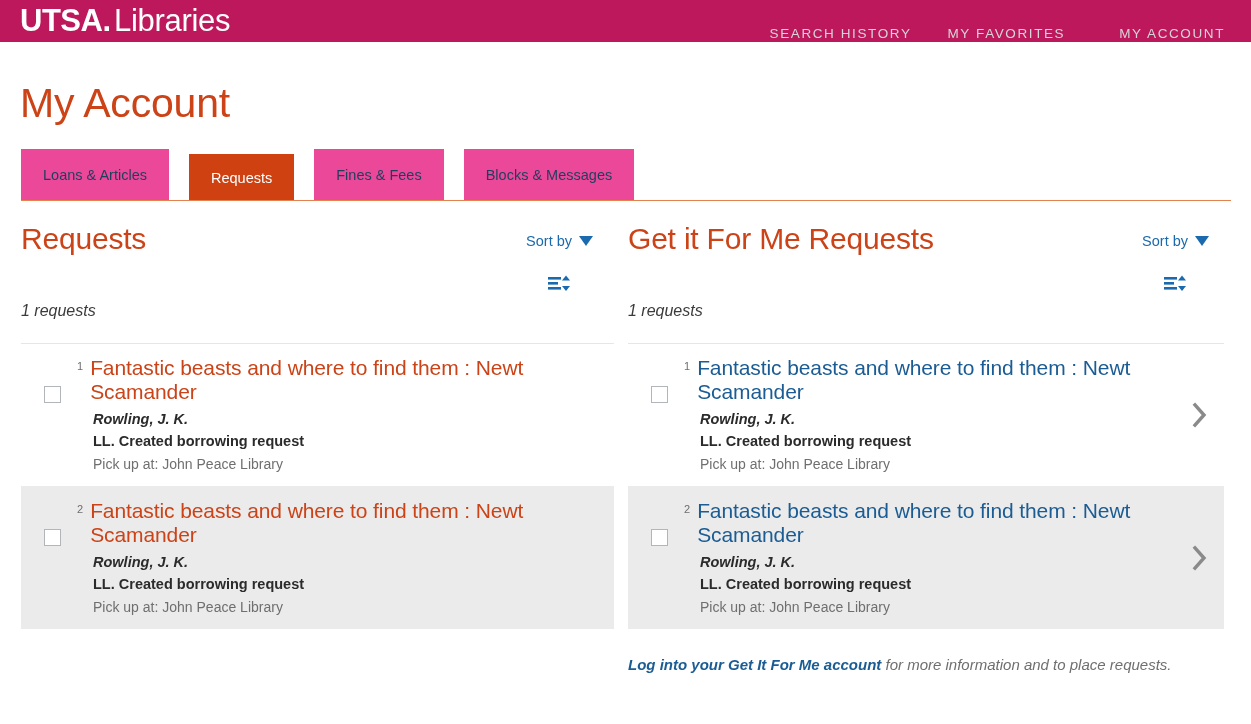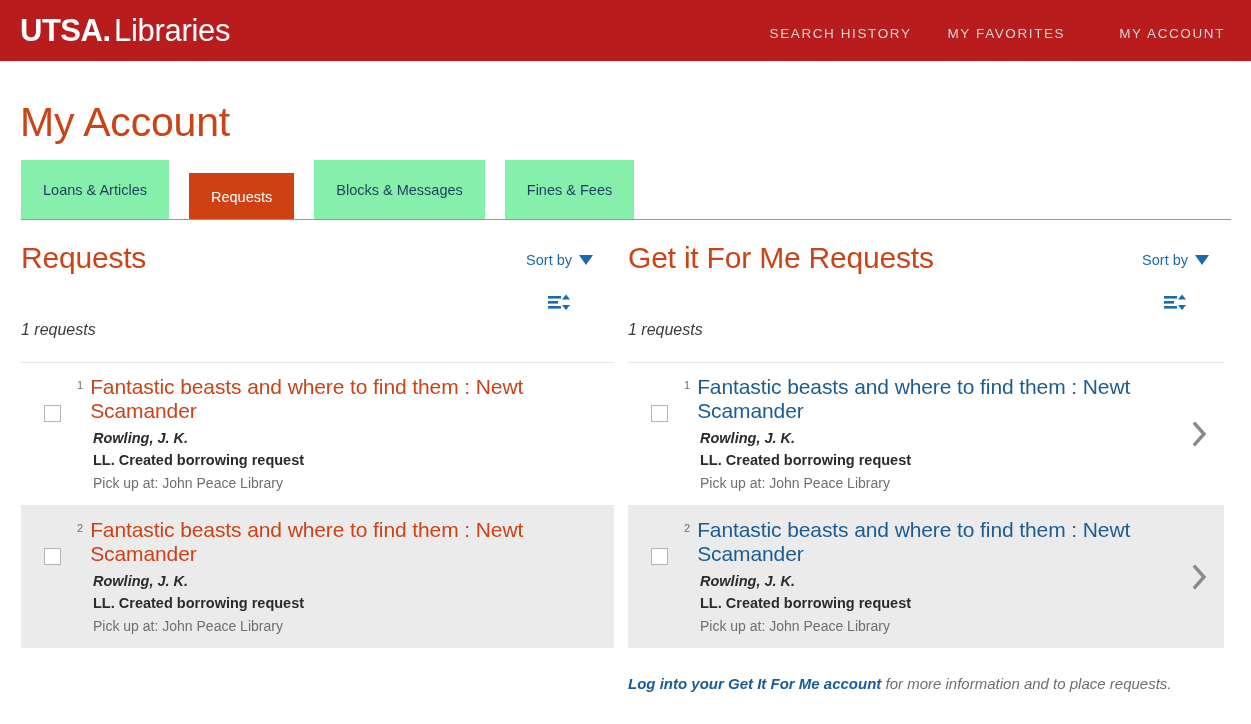--- a/index.html
+++ b/index.html
@@ -7,22 +7,22 @@
   html, body {
     width: 1251px;
     height: 724px;
     background: #ffffff;
     font-family: "Liberation Sans", sans-serif;
     overflow: hidden;
   }
 
   
   .topbar {
-    height: 61px;
-    background: #b91c1c;
+    height: 42px;
+    background: #be185d;
     display: flex;
     align-items: center;
     position: relative;
   }
   .brand {
     margin-left: 20px;
     display: flex;
     align-items: baseline;
     color: #ffffff;
     user-select: none;
@@ -80,24 +80,24 @@
     height: 47px;
   }
   .tabs {
     display: flex;
     align-items: flex-end;
     padding-left: 21px;
     height: 47px;
     gap: 20px;
   }
   .tab {
-    background: #86efac;
+    background: #ec4899;
     color: #1e3e5e;
     font-size: 14.5px;
-    height: 60px;
+    height: 52px;
     display: flex;
     align-items: center;
     justify-content: center;
     padding: 0 22px;
     cursor: pointer;
     white-space: nowrap;
   }
   .tab.active {
     background: #cf4110;
     color: #ffffff;
@@ -273,22 +273,22 @@
     <a class="topnav-item nav3">MY ACCOUNT</a>
   </nav>
 </div>
 
 <h1 class="page-title">My Account</h1>
 
 <div class="tabs-wrap">
   <div class="tabs">
     <div class="tab">Loans &amp; Articles</div>
     <div class="tab active">Requests</div>
+    <div class="tab">Fines &amp; Fees</div>
     <div class="tab">Blocks &amp; Messages</div>
-    <div class="tab">Fines &amp; Fees</div>
   </div>
   <div class="tabs-underline"></div>
 </div>
 
 <div class="panels">
 
   <section class="panel panel-left">
     <div class="panel-head">
       <h2 class="panel-title">Requests</h2>
       <div class="panel-tools">

